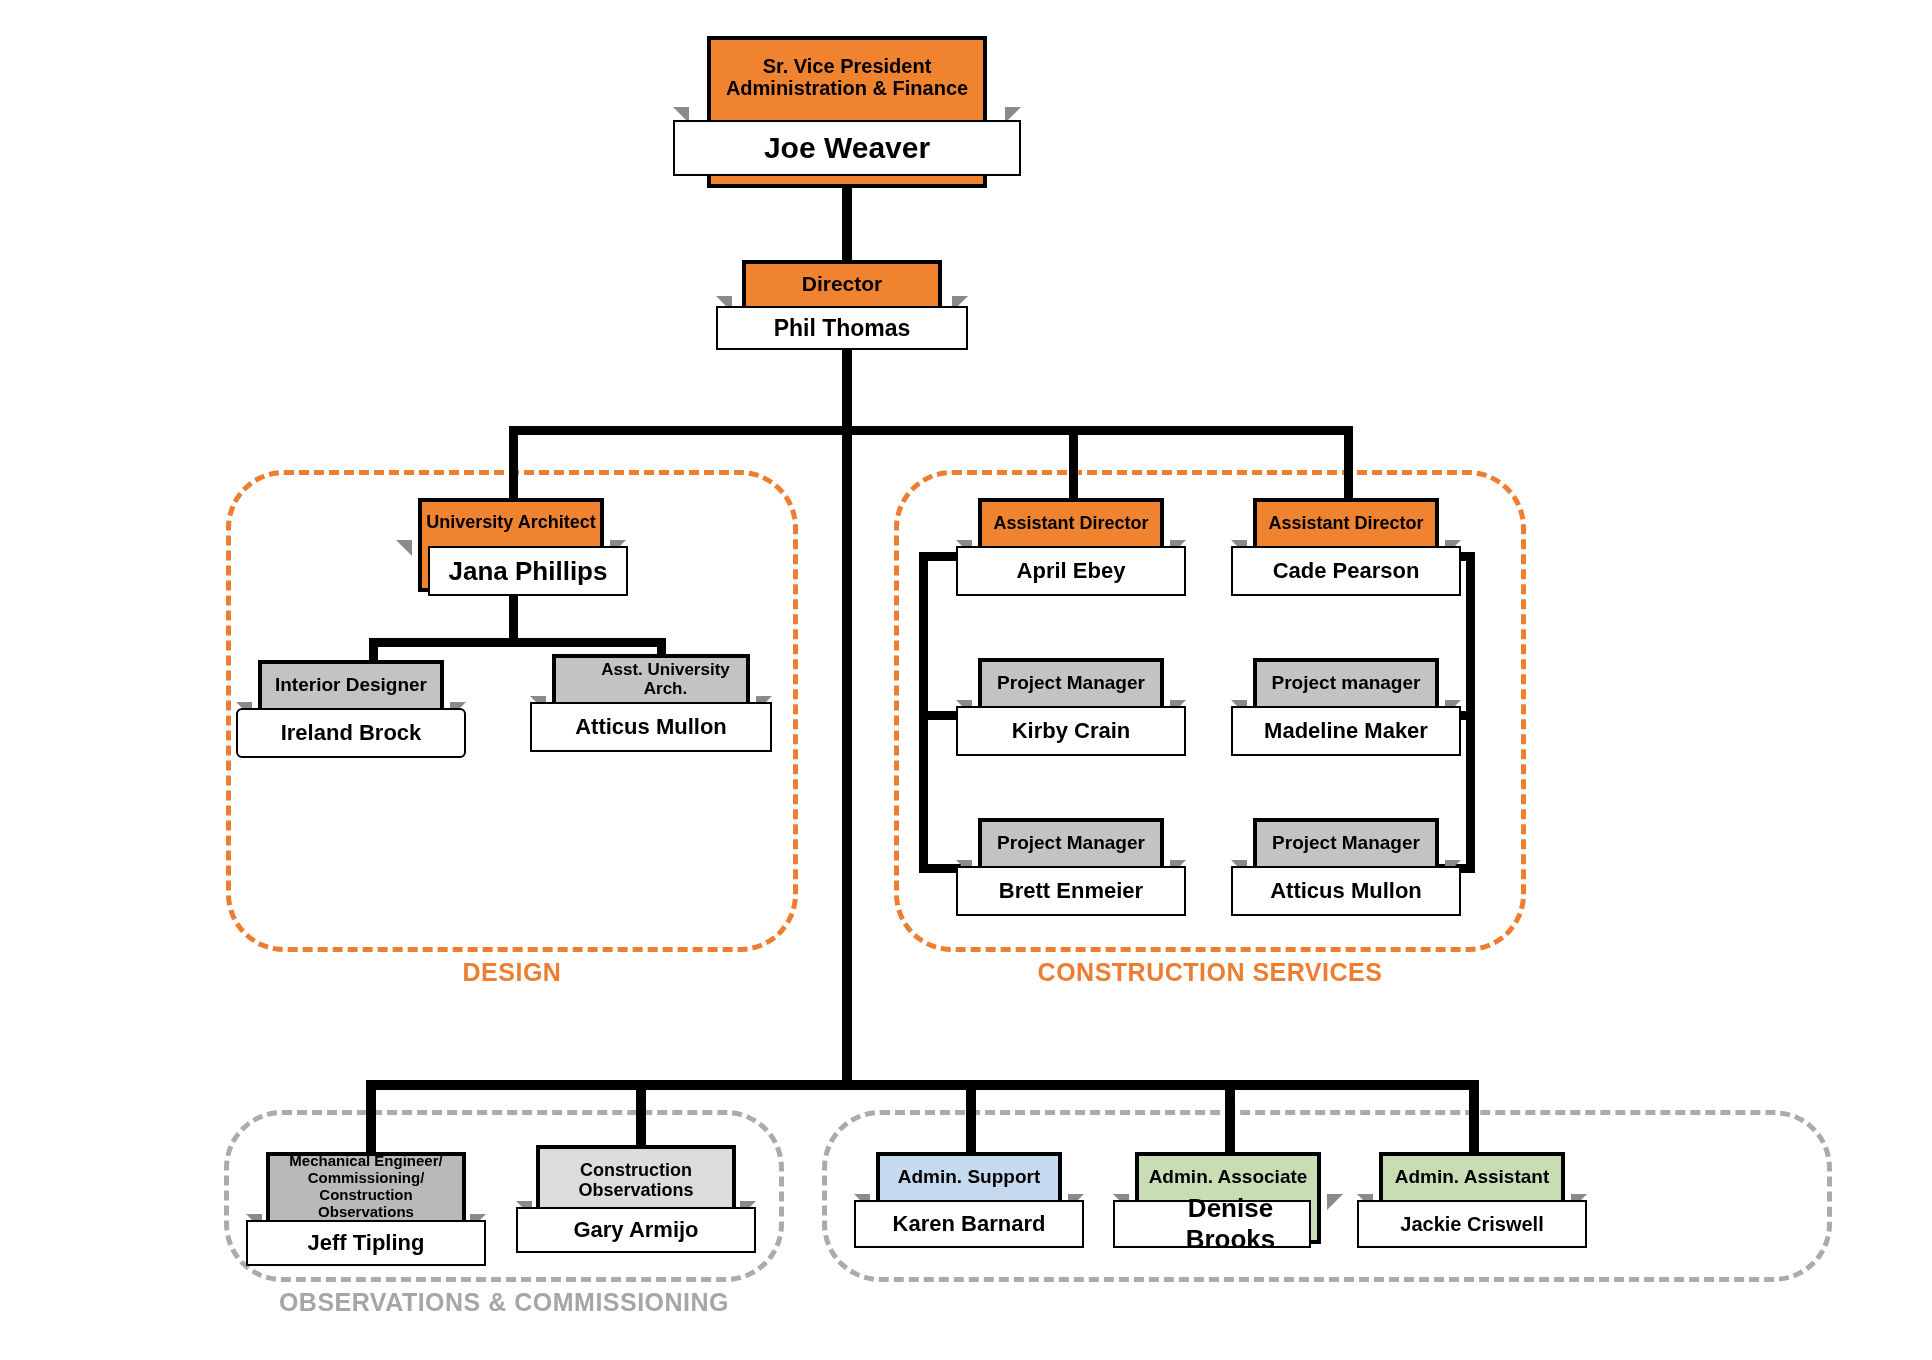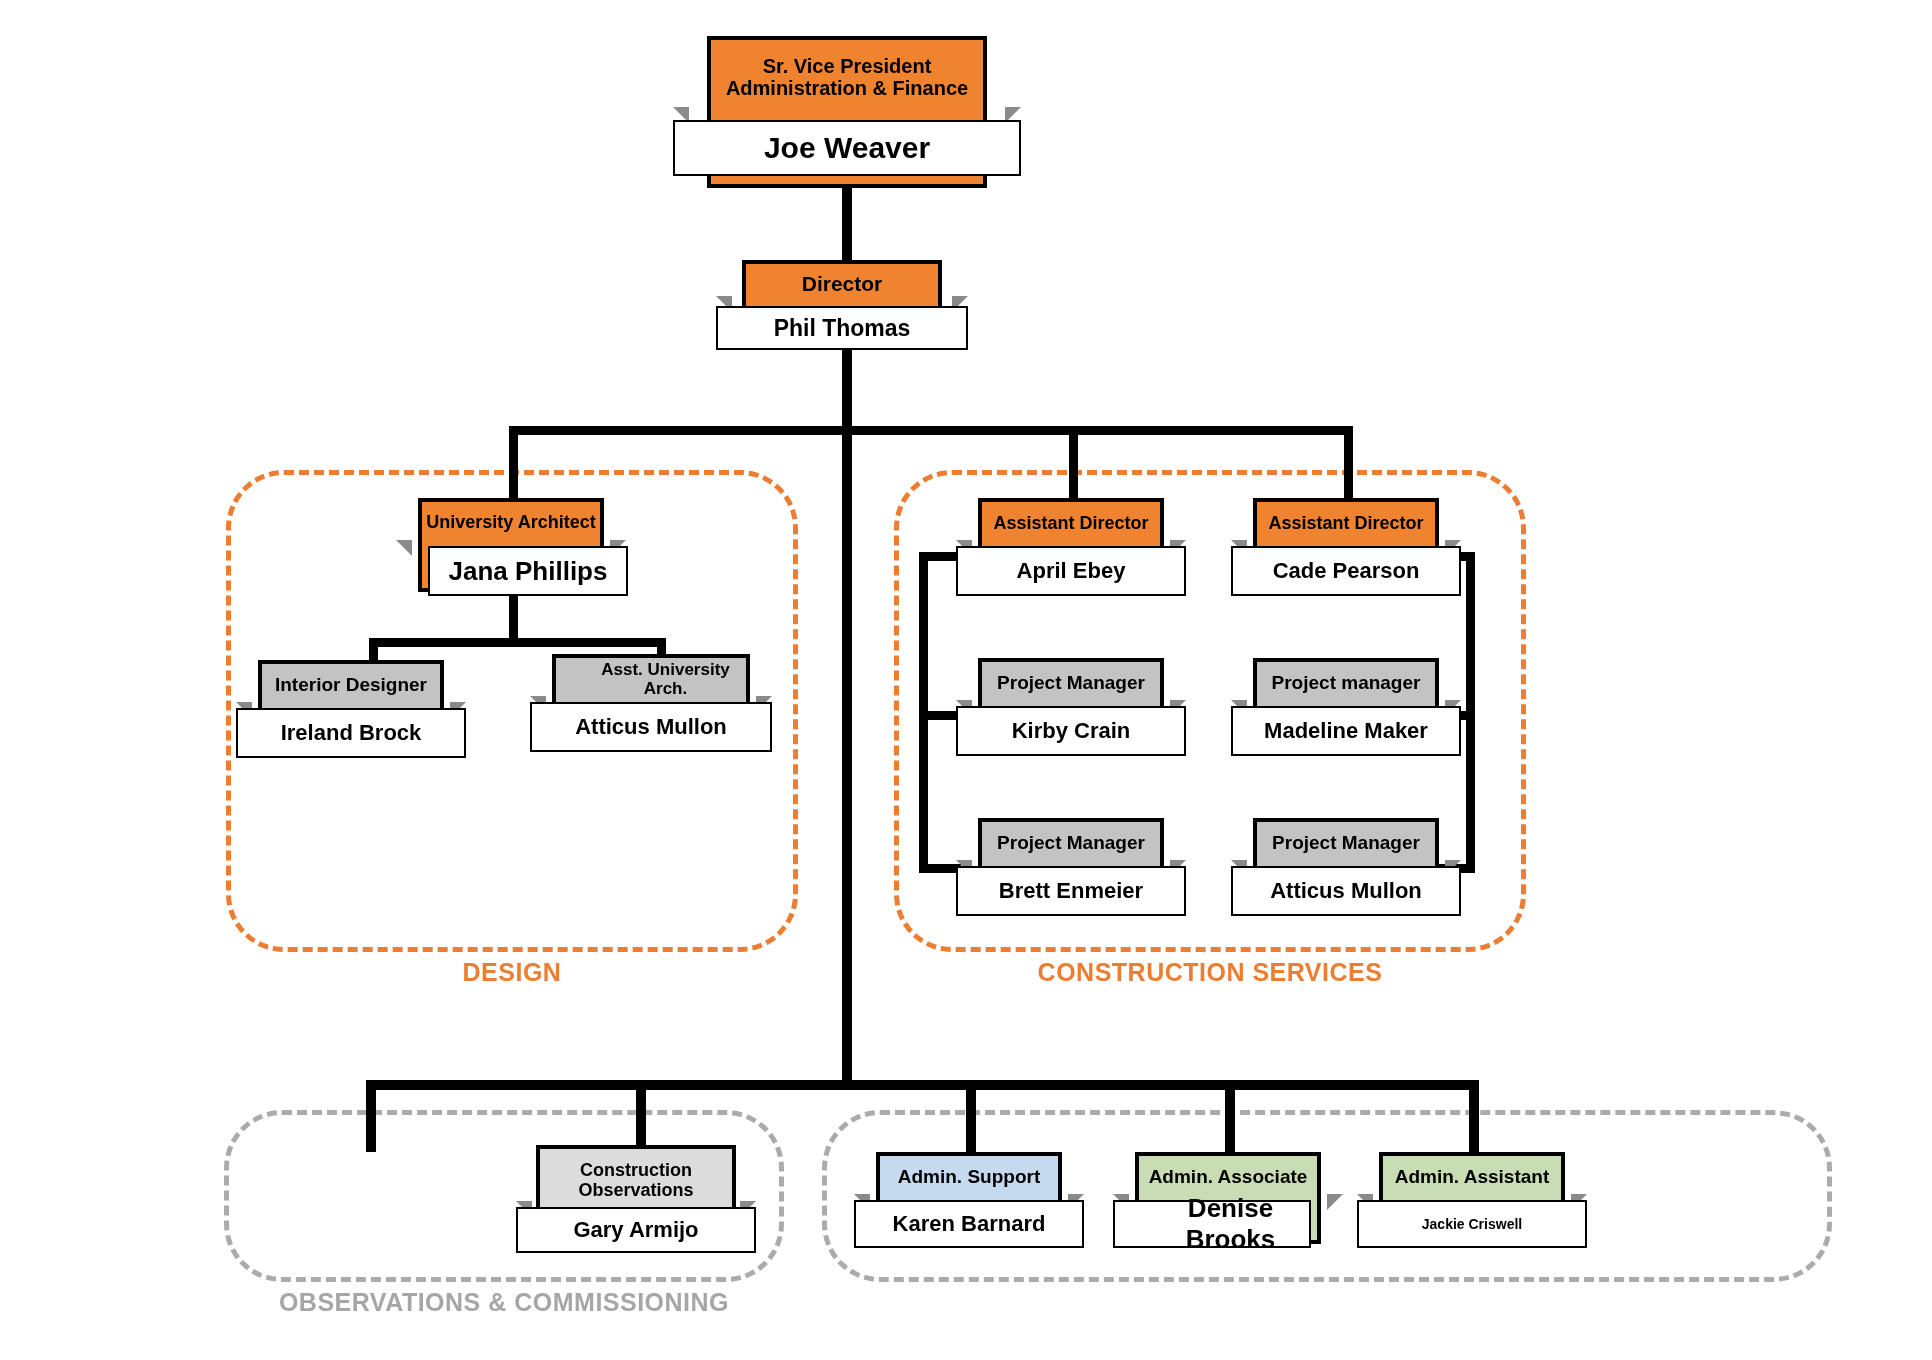--- a/index.html
+++ b/index.html
@@ -132,21 +132,21 @@
     </div>
   </div>
 
   <div class="node" style="left:258px;top:660px;width:186px;height:92px;">
     <div class="box" style="background:#C3C3C3;"></div>
     <div class="title" style="height:42px;font-size:19px;">
       <span>Interior Designer</span>
     </div>
     <div class="fold l" style="left:-22px;top:42px;"></div>
     <div class="fold r" style="right:-22px;top:42px;"></div>
-    <div class="banner" style="left:-22px;width:230px;top:48px;height:50px;font-size:22px;">
+    <div class="banner" style="left:-22px;width:230px;top:48px;height:50px;font-size:22px;border-radius:6px;">
       <span>Ireland Brock</span>
     </div>
   </div>
 
   <div class="node" style="left:552px;top:654px;width:198px;height:92px;">
     <div class="box" style="background:#C3C3C3;"></div>
     <div class="title" style="height:42px;font-size:17px;padding-left:32px;">
       <span>Asst. University Arch.</span>
     </div>
     <div class="fold l" style="left:-22px;top:42px;"></div>
@@ -221,20 +221,33 @@
     <div class="title" style="height:42px;font-size:19px;">
       <span>Project Manager</span>
     </div>
     <div class="fold l" style="left:-22px;top:42px;"></div>
     <div class="fold r" style="right:-22px;top:42px;"></div>
     <div class="banner" style="left:-22px;width:230px;top:48px;height:50px;font-size:22px;">
       <span>Atticus Mullon</span>
     </div>
   </div>
 
+  <div class="node" style="left:266px;top:1152px;width:200px;height:108px;">
+    <div class="box" style="background:#B9B9B9;"></div>
+    <div class="title" style="height:62px;font-size:15px;flex-direction:column;">
+      <span>Mechanical Engineer/</span>
+      <span>Commissioning/</span>
+      <span>Construction Observations</span>
+    </div>
+    <div class="fold l" style="left:-20px;top:62px;"></div>
+    <div class="fold r" style="right:-20px;top:62px;"></div>
+    <div class="banner" style="left:-20px;width:240px;top:68px;height:46px;font-size:22px;">
+      <span>Jeff Tipling</span>
+    </div>
+  </div>
 
   <div class="node" style="left:536px;top:1145px;width:200px;height:104px;">
     <div class="box" style="background:#DCDCDC;"></div>
     <div class="title" style="height:62px;font-size:18px;flex-direction:column;">
       <span>Construction</span>
       <span>Observations</span>
     </div>
     <div class="fold l" style="left:-20px;top:56px;"></div>
     <div class="fold r" style="right:-20px;top:56px;"></div>
     <div class="banner" style="left:-20px;width:240px;top:62px;height:46px;font-size:22px;">
@@ -266,21 +279,21 @@
     </div>
   </div>
 
   <div class="node" style="left:1379px;top:1152px;width:186px;height:92px;">
     <div class="box" style="background:#C9DDB4;"></div>
     <div class="title" style="height:42px;font-size:19px;">
       <span>Admin. Assistant</span>
     </div>
     <div class="fold l" style="left:-22px;top:42px;"></div>
     <div class="fold r" style="right:-22px;top:42px;"></div>
-    <div class="banner" style="left:-22px;width:230px;top:48px;height:48px;font-size:14px;">
+    <div class="banner" style="left:-22px;width:230px;top:48px;height:48px;font-size:20px;">
       <span>Jackie Criswell</span>
     </div>
   </div>
 
   <div class="group-label orange" style="left:226px;top:958px;width:572px;font-size:25px;">DESIGN</div>
   <div class="group-label orange" style="left:894px;top:958px;width:632px;font-size:25px;">CONSTRUCTION SERVICES</div>
   <div class="group-label grey" style="left:224px;top:1288px;width:560px;font-size:25px;">OBSERVATIONS &amp; COMMISSIONING</div>
 
 </div>
 

